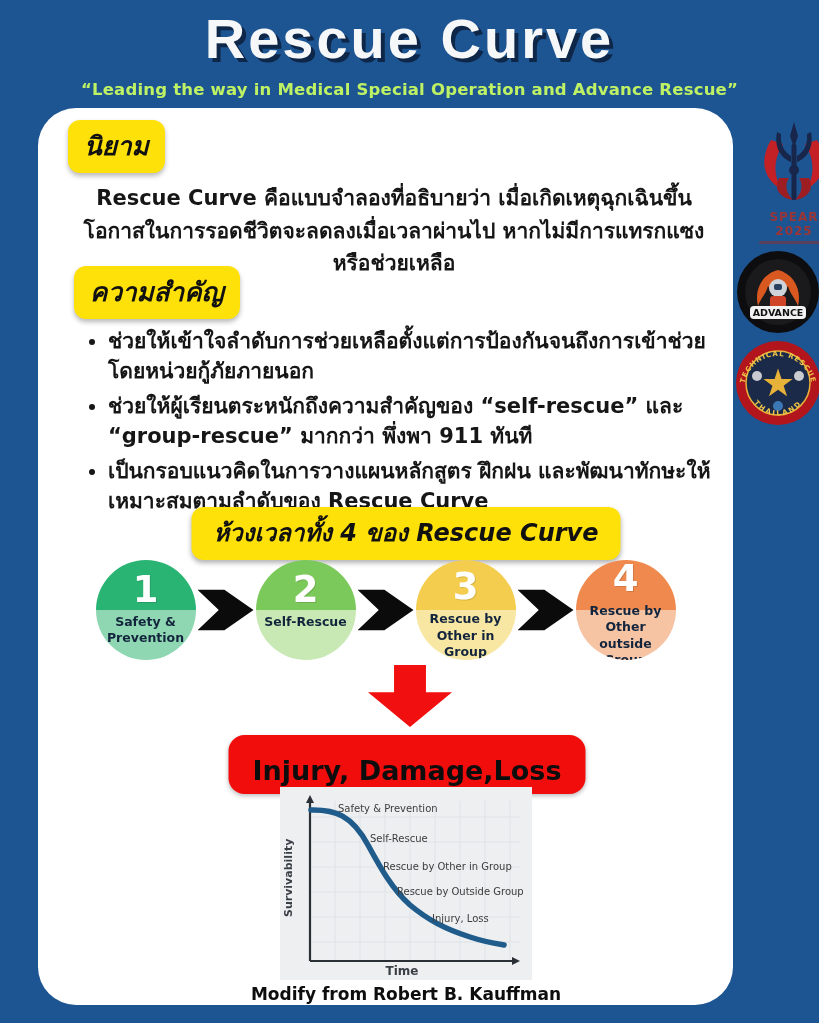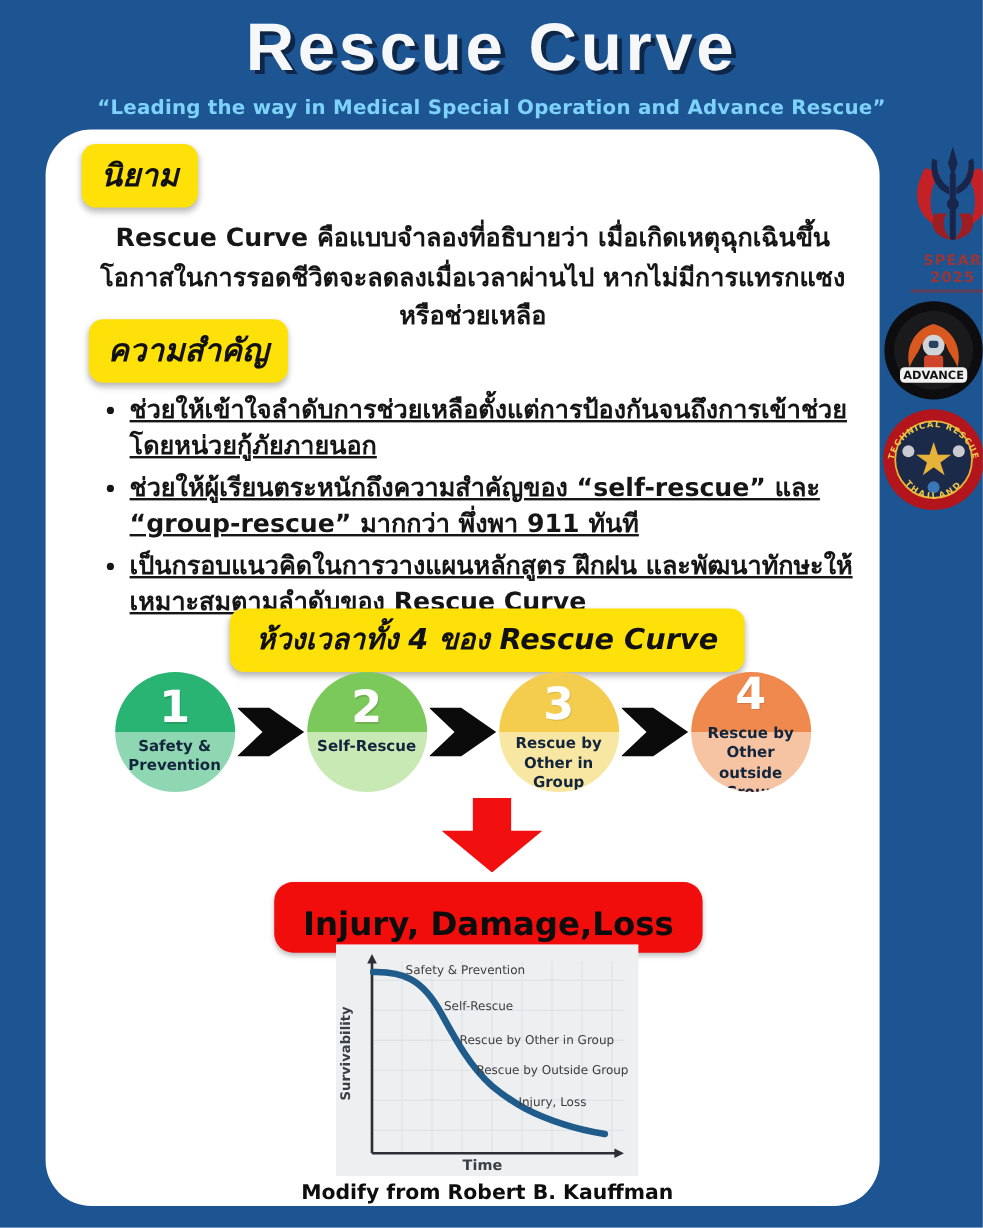--- a/index.html
+++ b/index.html
@@ -14,21 +14,21 @@
   
   .title {
     position:absolute; left:0; top:6px; width:100%;
     text-align:center; color:#f6f7f8;
     font-family:"Liberation Sans","DejaVu Sans",sans-serif;
     font-size:56px; font-weight:800; letter-spacing:3px;
     text-shadow:4px 4px 0 #0e2647;
   }
   .subtitle {
     position:absolute; left:0; top:80px; width:100%;
-    text-align:center; color:#7dd3fc;
+    text-align:center; color:#bef264;
     font-size:16.5px; font-weight:700; letter-spacing:.2px;
   }
 
   
   .card {
     position:absolute; left:38px; top:108px; width:695px; height:897px;
     background:#ffffff; border-radius:38px;
   }
 
   .badge {
@@ -43,21 +43,20 @@
 
   .para {
     position:absolute; left:36px; top:74px; width:640px;
     color:#161616; font-size:21px; font-weight:700; line-height:1.55;text-align:center;
   }
 
   .bullets {
     position:absolute; left:70px; top:218px; width:630px;
     color:#161616; font-size:21px; font-weight:700; line-height:1.45;
     list-style:disc;
-    text-decoration:underline;
   }
   .bullets li { margin-bottom:4px; }
 
   .stage-banner {
     position:absolute; left:368px; top:399px; transform:translateX(-50%);
     background:#ffe10a; color:#111;
     border-radius:12px; padding:6px 22px 8px 22px;
     font-size:24px; font-weight:800; font-style:italic; white-space:nowrap;
     box-shadow:0 3px 5px rgba(0,0,0,.3);
   }

